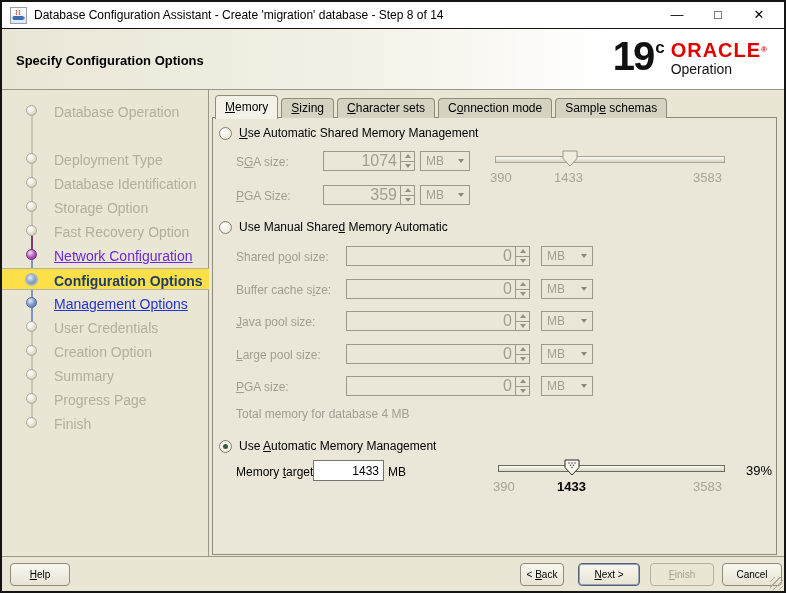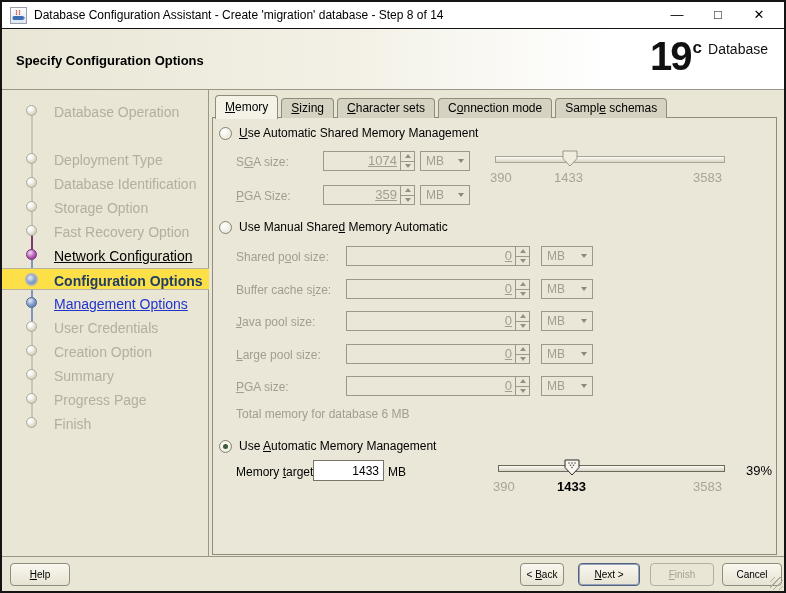--- a/index.html
+++ b/index.html
@@ -33,21 +33,21 @@
   .main { flex:1; position:relative; }
   .sidebar { position:absolute; left:0; top:0; bottom:0; width:207px; border-right:1px solid #9a9788; }
   .rail { position:absolute; left:29px; width:2px; background:#c9c6b7; }
   .rail.maroon { background:#7c3a6e; }
   .rail.blue   { background:#7d97c2; }
   .step { position:absolute; left:0; width:207px; height:18px; }
   .step .dot { position:absolute; left:24px; top:3px; width:11px; height:11px; border-radius:50%;
                border:1px solid #aeab9c; background:radial-gradient(circle at 35% 30%, #ffffff 15%, #e2dfd0 55%, #c2bfb0); }
   .step .lbl { position:absolute; left:52px; top:2px; font-size:14px; color:#b3af9f; white-space:nowrap; }
   .step.visited .dot { border-color:#7a2a7a; background:radial-gradient(circle at 35% 30%, #eac4ea 10%, #b05ab0 55%, #8a2d8a); }
-  .step.visited .lbl { color:#000000; text-decoration:underline; }
+  .step.visited .lbl { color:#6d28d9; text-decoration:underline; }
   .step.next .dot { border-color:#49679a; background:radial-gradient(circle at 35% 30%, #d3ddf0 10%, #7b96c4 55%, #54719f); }
   .step.next .lbl { color:#2233cc; text-decoration:underline; }
   .step.current { background:#fde047; border-top:1px solid #b5b2a3; border-bottom:1px solid #b5b2a3; height:22px; }
   .step.current .dot { left:23px; top:4px; width:13px; height:13px; border:2px solid #a9b2be;
                        background:radial-gradient(circle at 35% 30%, #d8e2f2 10%, #8aa2c8 55%, #5f7aa6); }
   .step.current .lbl { color:#1f3d66; font-weight:bold; top:4px; }
 
   .content { position:absolute; left:210px; top:0; right:7px; bottom:1px; }
   .tabs { position:absolute; left:3px; top:5px; height:23px; display:flex; align-items:flex-end; gap:3px; z-index:2; }
   .tab { height:20px; line-height:19px; padding:0 9px; font-size:12px; color:#000; background:#d6d2c2;
@@ -59,21 +59,21 @@
   .radiorow { position:absolute; left:6px; display:flex; align-items:center; gap:7px; height:14px; }
   .radio { width:13px; height:13px; border-radius:50%; border:1px solid #85826f;
            background:radial-gradient(circle at 35% 30%, #ffffff, #e6e3d3); position:relative; flex:0 0 auto; }
   .radio.sel::after { content:""; position:absolute; left:3px; top:3px; width:5px; height:5px;
                       border-radius:50%; background:#3c5a3c; }
   .radiolbl { font-size:12px; color:#000; white-space:nowrap; }
 
   .flabel { position:absolute; font-size:12px; color:#a19d8f; white-space:nowrap; }
   .flabel.black { color:#000; }
   .numfield { position:absolute; height:20px; border:1px solid #9c9989; background:#eae7d8; display:flex; }
-  .numfield .val { flex:1; text-align:right; font-size:13px; color:#a19d8f; line-height:18px; padding:0 3px;text-decoration:underline; }
+  .numfield .val { flex:1; text-align:right; font-size:16px; color:#a19d8f; line-height:18px; padding:0 3px; }
   .spin { width:14px; border-left:1px solid #9c9989; display:flex; flex-direction:column; }
   .spin > div { flex:1; display:flex; align-items:center; justify-content:center; }
   .spin > div:first-child { border-bottom:1px solid #9c9989; }
   .tri-up { width:0; height:0; border-left:3px solid transparent; border-right:3px solid transparent;
             border-bottom:4px solid #94917f; }
   .tri-down { width:0; height:0; border-left:3px solid transparent; border-right:3px solid transparent;
               border-top:4px solid #94917f; }
   .combo { position:absolute; height:20px; border:1px solid #9c9989; background:#eae7d8;
            display:flex; align-items:center; justify-content:space-between; padding:0 5px; }
   .combo .ctext { font-size:12px; color:#a19d8f; }
@@ -122,21 +122,22 @@
     <span class="winctl">□</span>
     <span class="winctl">✕</span>
   </div>
 
   <div class="header">
     <div class="pagetitle">Specify Configuration Options</div>
     <div class="logo">
       <span class="n19">19</span>
       <span class="nc">c</span>
       <span class="col">
-        <span class="product">Database</span>
+        <span class="oracle"><span>ORACLE</span><span class="reg">®</span></span>
+        <span class="product">Operation</span>
       </span>
     </div>
   </div>
 
   <div class="main">
 
     <div class="sidebar">
       <div class="rail" style="top:21px;height:312px"></div>
       <div class="rail maroon" style="top:144px;height:21px"></div>
       <div class="rail blue" style="top:165px;height:72px"></div>
@@ -338,21 +339,21 @@
               <div>
                 <span class="tri-down"></span>
               </div>
             </span>
         </div>
         <div class="combo" style="left:328px;top:258px;width:52px">
           <span class="ctext">MB</span>
           <span class="tri-down"></span>
         </div>
 
-        <span class="totaltxt" style="left:23px;top:289px">Total memory for database 6 MB</span>
+        <span class="totaltxt" style="left:23px;top:289px">Total memory for database 4 MB</span>
 
         <div class="radiorow" style="top:321px">
           <span class="radio sel"></span>
           <span class="radiolbl"><span>Use </span><u>A</u><span>utomatic Memory Management</span></span>
         </div>
 
         <span class="flabel black" style="left:23px;top:347px"><span>Memory </span><u>t</u><span>arget:</span></span>
         <input class="meminput" style="left: 100px; top: 342px; width: 71px;" value="1433">
         <span class="flabel black" style="left:175px;top:347px">MB</span>
 

